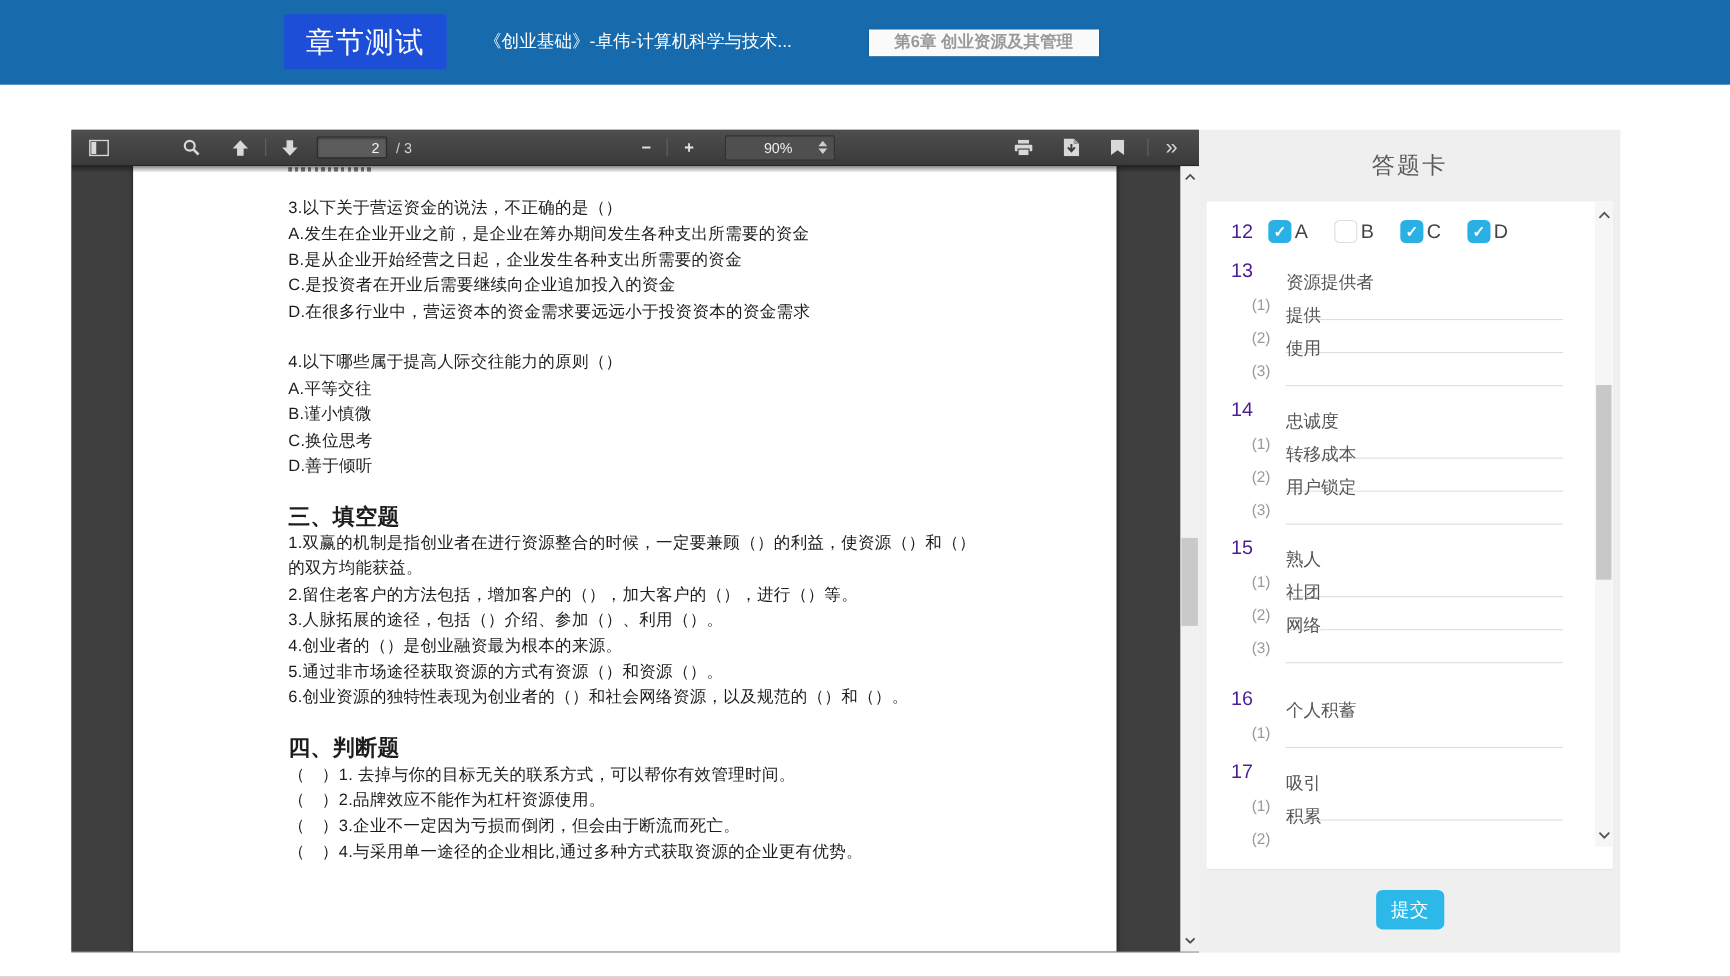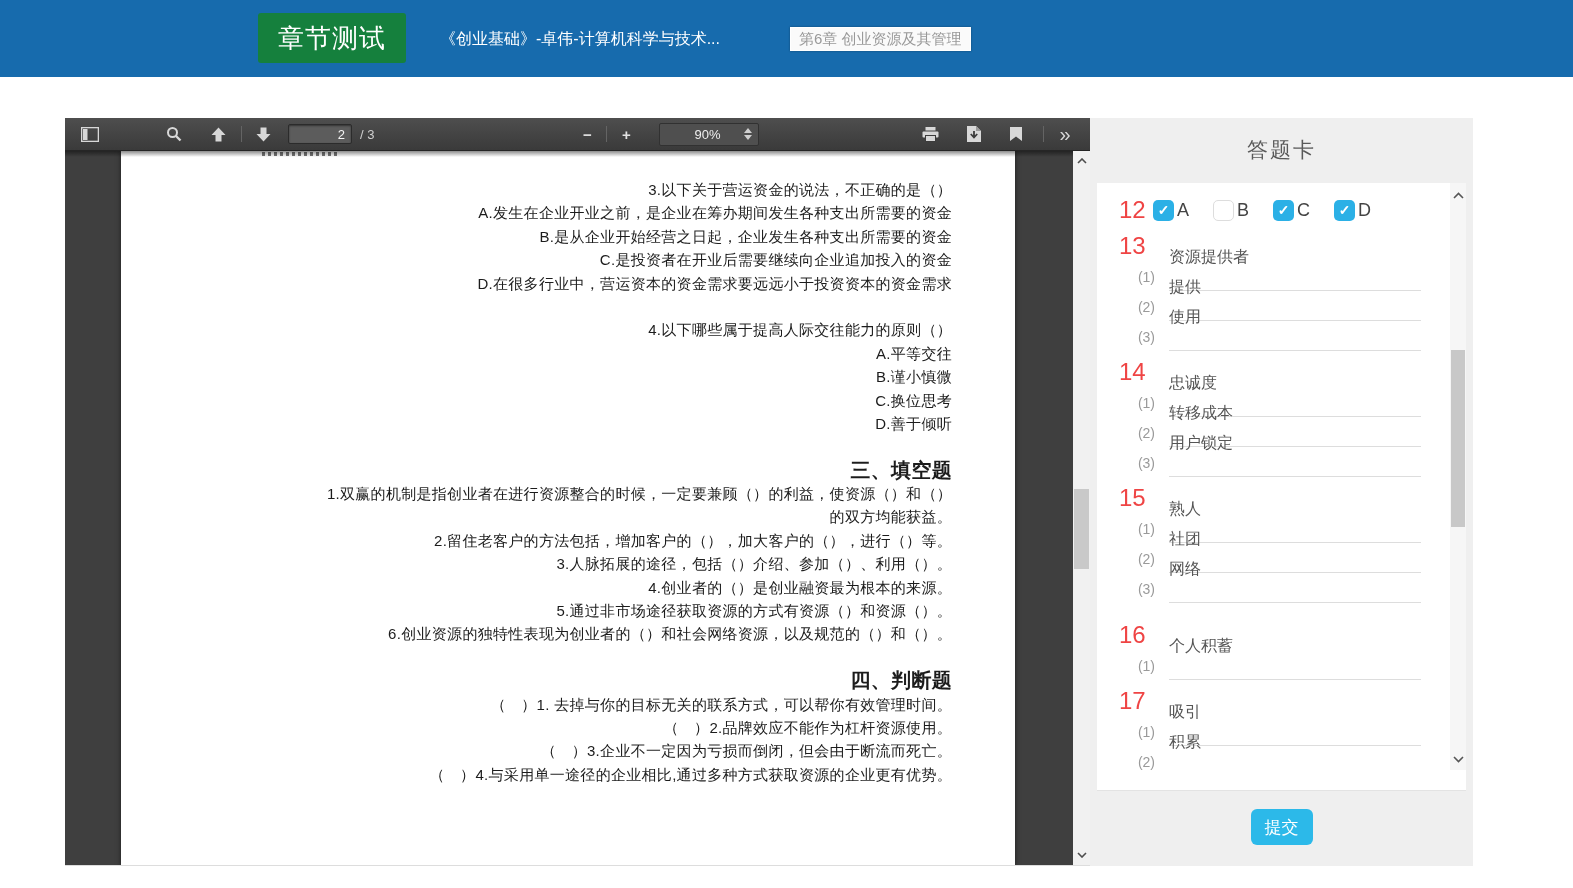--- a/index.html
+++ b/index.html
@@ -11,32 +11,32 @@
     overflow: hidden;
   }
 
   
   .app-header {
     position: absolute; left:0; top:0; width:1573px; height:77px;
     background:#176bad;
   }
   .app-title-box {
     position:absolute; left:258px; top:13px; height:50px; line-height:50px;
-    padding:0 20px; background:#15803d; color:#fff; font-size:26px;
+    padding:0 20px; background:#1d4ed8; color:#fff; font-size:26px;
     border-radius:3px; letter-spacing:1px;
   }
   .course-title {
     position:absolute; left:440px; top:0; height:77px; line-height:77px;
     color:#ffffff; font-size:16px;
   }
   .chapter-box {
     position:absolute; left:790px; top:27px; height:24px; line-height:22px;
-    padding:0 8px; background:#fafafa; border:1px solid #ffffff;
+    padding:0 22px; background:#fafafa; border:1px solid #ffffff;
     box-shadow:0 0 2px rgba(0,0,0,0.35);
-    color:#999; font-size:15px;
+    color:#999; font-size:15px;font-weight:bold;
   }
 
   
   .pdf-viewer {
     position:absolute; left:65px; top:118px; width:1025px; height:748px;
     background:#3f3f3f; border-bottom:1px solid #ddd;
   }
   .pdf-toolbar {
     position:absolute; left:0; top:0; width:100%; height:33px;
     background:linear-gradient(#4e4e4e,#3a3a3a);
@@ -81,21 +81,21 @@
   .clipped-frag {
     position:absolute; left:141px; top:1px; width:76px; height:4px;
     background:repeating-linear-gradient(90deg,#555 0 3px, transparent 3px 6px);
     opacity:.8;
   }
   .page-text {
     position:absolute; left:141px; top:27px; width:690px;
     font-size:15px; color:#1c1c1c; line-height:23.4px;
     letter-spacing:0.3px;
   }
-  .ln { height:23.4px; white-space:nowrap;text-align:right; }
+  .ln { height:23.4px; white-space:nowrap; }
   .ln.sec { font-weight:bold; font-size:20px; }
   .gap { height:23.4px; }
 
   
   .pdf-scrollbar {
     position:absolute; right:0; top:33px; bottom:0; width:17px; background:#f1f1f1;
   }
   .sb-arrow { position:absolute; left:0; width:17px; height:16px;
     display:flex; align-items:center; justify-content:center; cursor:pointer; }
   .pdf-thumb {
@@ -117,21 +117,21 @@
     background:#ffffff; border-bottom:1px solid #e3e3e3;
   }
   .list-clip {
     position:absolute; left:0; top:0; right:16px; height:587px; overflow:hidden;
     padding-left:22px;
   }
   .qnum-row { height:30px; line-height:30px; font-size:18px; color:#333;
     margin-top:6px; display:flex; align-items:center; }
   .qnum-row.first { margin-top:12px; }
   .qnum-row.big-gap { margin-top:17px; }
-  .qnum { font-size:24px; color:#ef4444; width:30px; }
+  .qnum { font-size:18px; color:#4c1d95; width:30px; }
   .cb-group { display:inline-flex; align-items:center; margin-left:14px; cursor:pointer; }
   .cb-group + .cb-group { margin-left:24px; }
   .cb {
     width:21px; height:21px; border-radius:5px; display:inline-flex;
     align-items:center; justify-content:center;
   }
   .cb.checked { background:#2bb0e6; }
   .cb.checked::after { content:"✓"; color:#fff; font-size:14px; font-weight:bold; }
   .cb.unchecked { background:#fff; border:1px solid #ddd; }
   .cb-label { font-size:18px; color:#444; margin-left:3px; }

